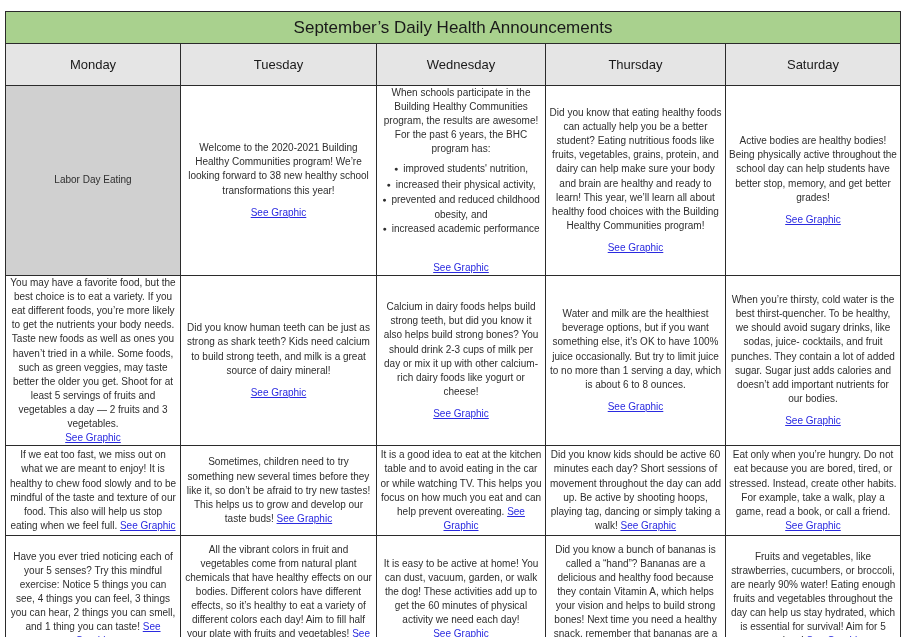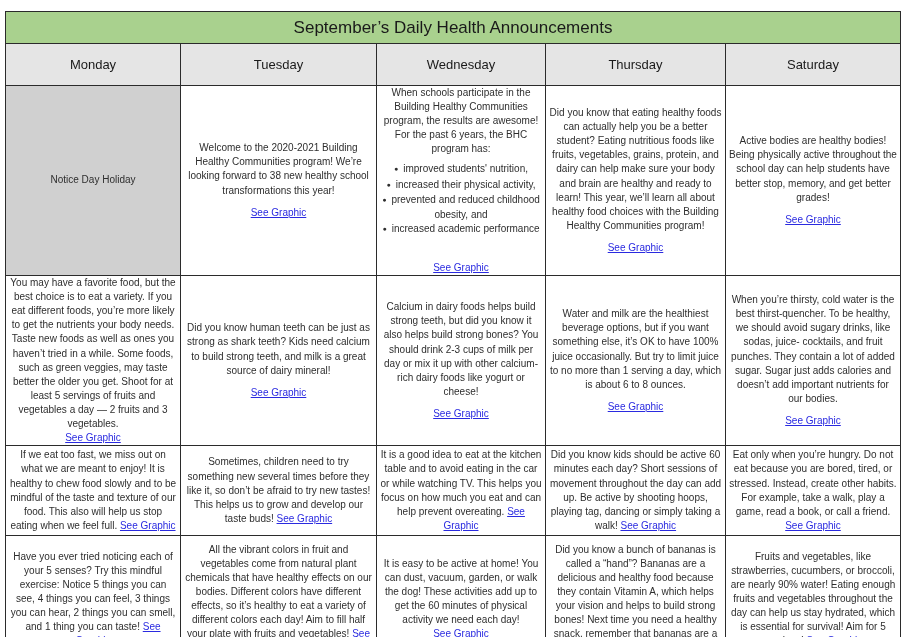--- a/index.html
+++ b/index.html
@@ -50,21 +50,21 @@
     <tr class="head-row">
       <th>Monday</th>
       <th>Tuesday</th>
       <th>Wednesday</th>
       <th>Thursday</th>
       <th>Saturday</th>
     </tr>
   </thead>
   <tbody id="cal-body">
       <tr class="r1">
-        <td class="cell holiday"><span class="txt">Notice Day Holiday</span></td>
+        <td class="cell holiday"><span class="txt">Labor Day Eating</span></td>
         <td class="cell"><span class="txt">Welcome to the 2020-2021 Building Healthy Communities program! We’re looking forward to 38 new healthy school transformations this year!</span><span class="gap"></span><a>See Graphic</a></td>
         <td class="cell"><span class="txt">When schools participate in the Building Healthy Communities program, the results are awesome! For the past 6 years, the BHC program has:</span><ul class="bul">
             <li>improved students' nutrition,</li>
             <li>increased their physical activity,</li>
             <li>prevented and reduced childhood obesity, and</li>
             <li>increased academic performance</li>
           </ul><span class="gap"></span><a>See Graphic</a></td>
         <td class="cell"><span class="txt">Did you know that eating healthy foods can actually help you be a better student? Eating nutritious foods like fruits, vegetables, grains, protein, and dairy can help make sure your body and brain are healthy and ready to learn! This year, we’ll learn all about healthy food choices with the Building Healthy Communities program!</span><span class="gap"></span><a>See Graphic</a></td>
         <td class="cell"><span class="txt">Active bodies are healthy bodies! Being physically active throughout the school day can help students have better stop, memory, and get better grades!</span><span class="gap"></span><a>See Graphic</a></td>
       </tr>

